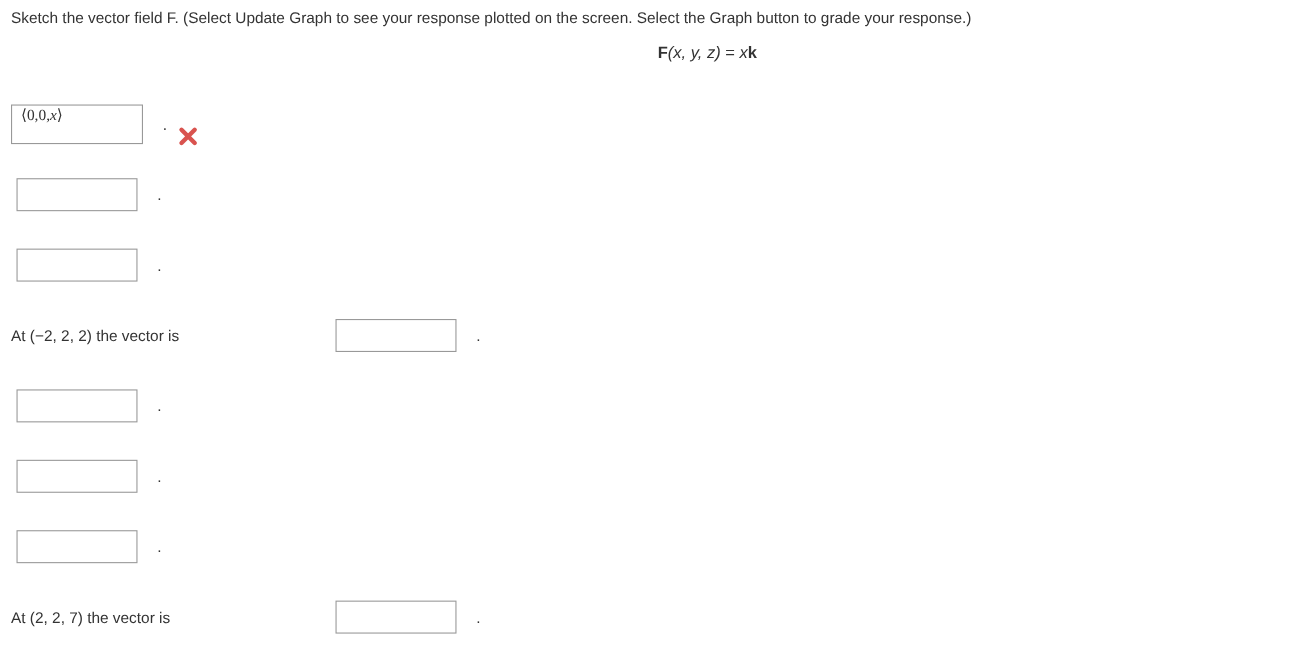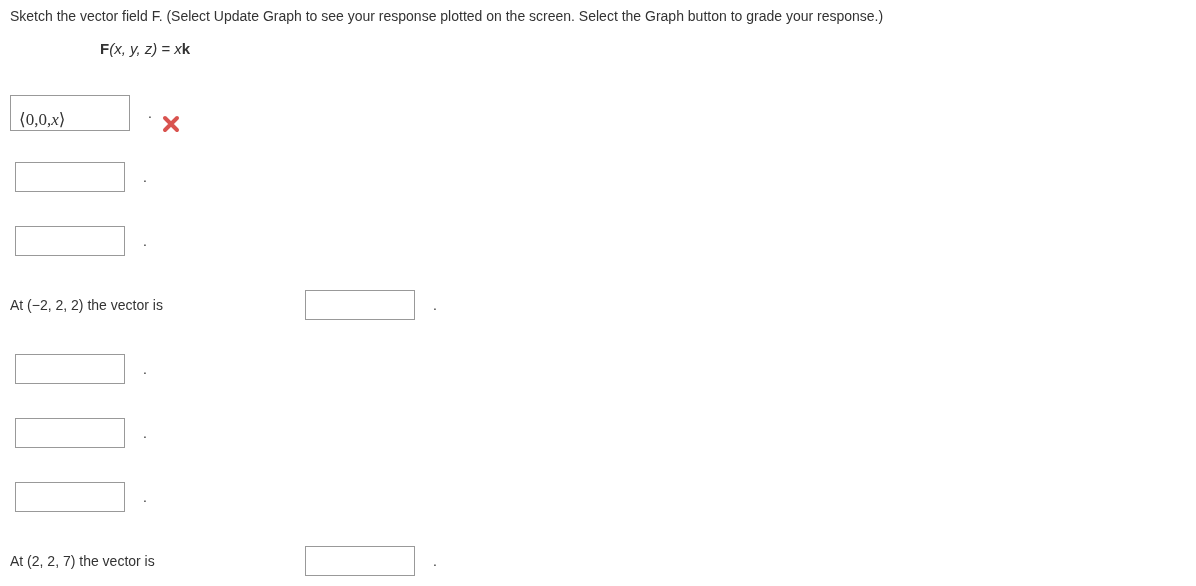--- a/index.html
+++ b/index.html
@@ -16,20 +16,21 @@
     }
     .instructions {
       margin-bottom: 16px;
       font-size: 14px;
       color: #333;
     }
     .equation-row {
       margin-bottom: 24px;
       margin-left: 90px;
       font-size: 15px;
+      text-align: center;
     }
     .equation-row .fn {
       font-weight: bold;
     }
     .equation-row .var-italic {
       font-style: italic;
     }
     .rows {
       display: flex;
       flex-direction: column;
@@ -43,24 +44,24 @@
       width: 290px;
       font-size: 14px;
       color: #333;
     }
     .input-box {
       width: 120px;
       height: 36px;
       border: 1px solid #999;
       background: #fff;
       display: inline-flex;
-      align-items: flex-end;
+      align-items: flex-start;
       padding: 0 8px;
       font-family: "Times New Roman", serif;
-      font-size: 17px;
+      font-size: 14px;
       color: #333;
     }
     .input-box.small {
       width: 110px;
       height: 30px;
       margin-left: 5px;
     }
     .input-value {
       white-space: nowrap;
     }

